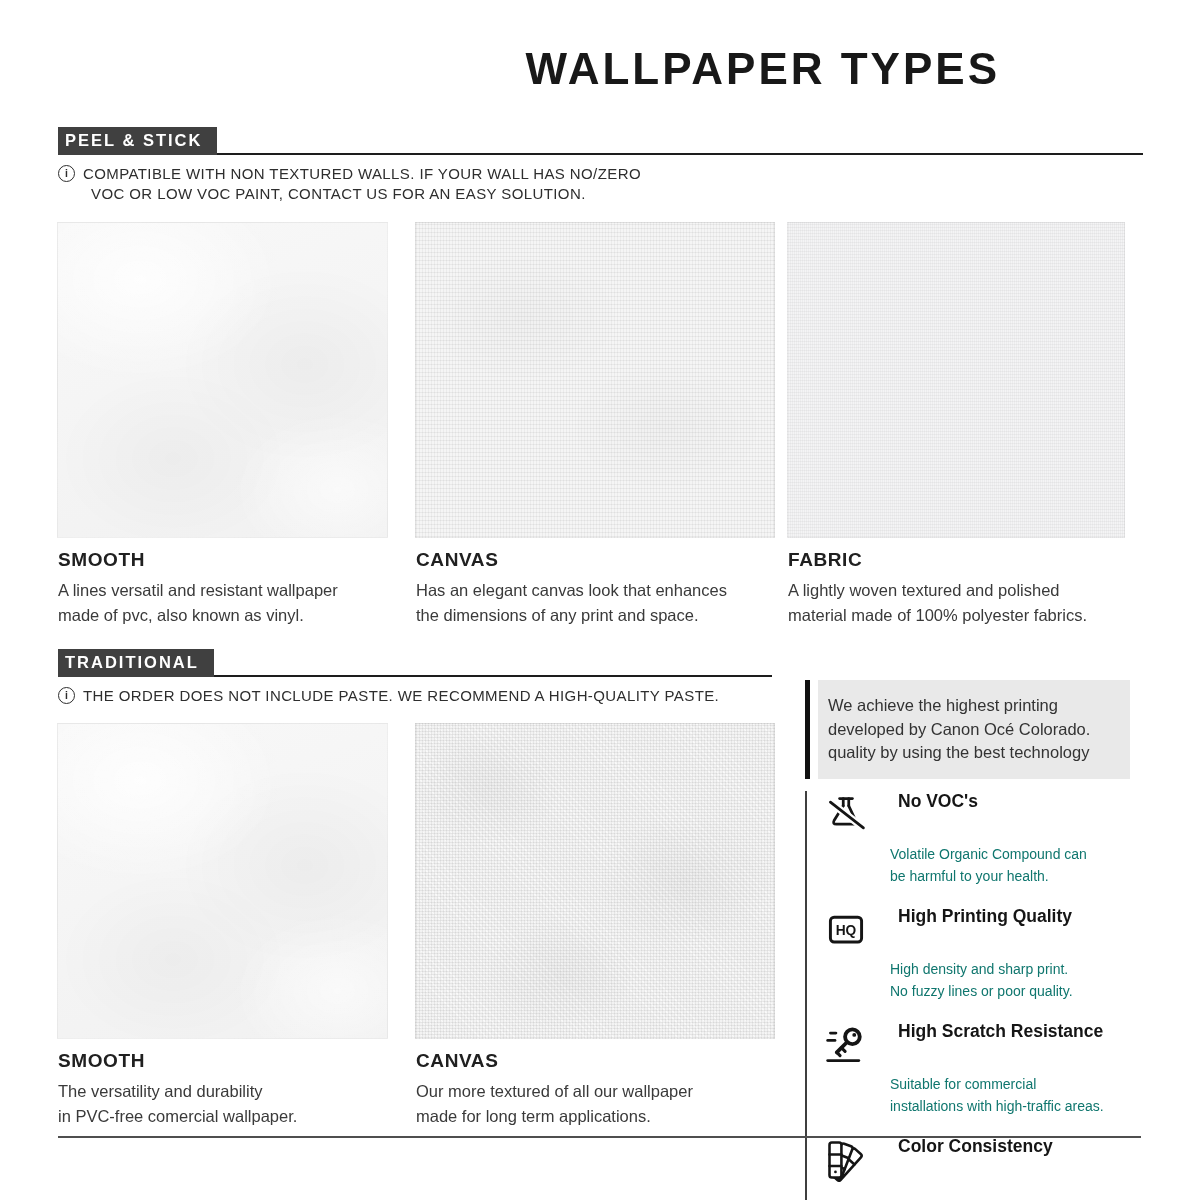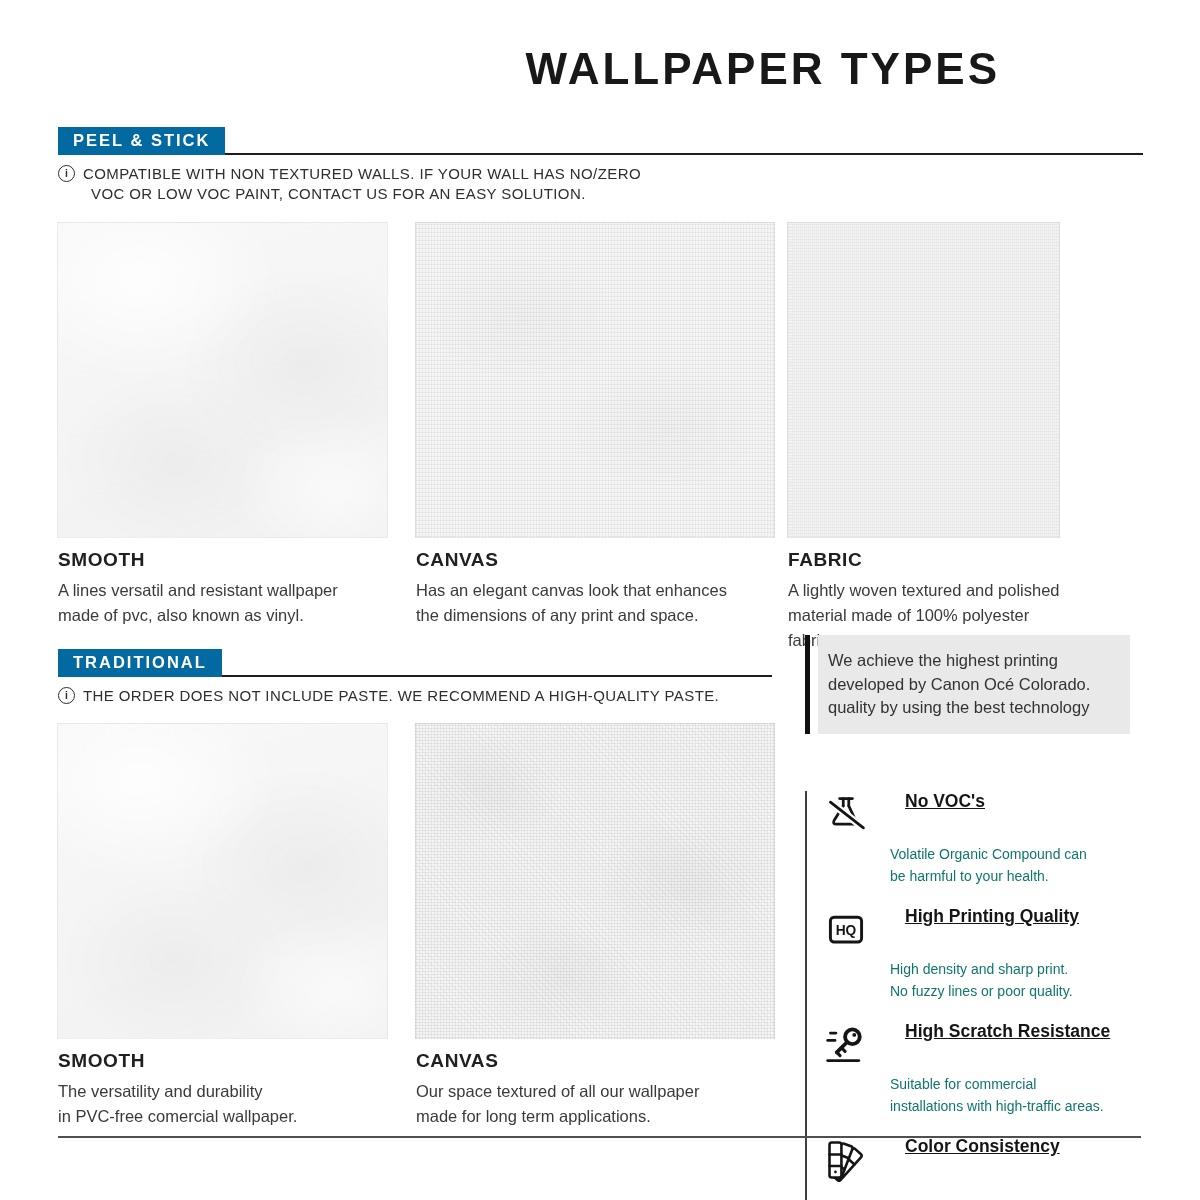--- a/index.html
+++ b/index.html
@@ -7,22 +7,22 @@
     position:relative;width:1200px;height:1200px;background:#ffffff;overflow:hidden;
     font-family:"Liberation Sans", sans-serif;color:#1a1a1a;
   }
   .page-title{
     position:absolute;left:0;top:44px;width:1000px;margin:0;text-align:right;
     font-size:44px;font-weight:600;letter-spacing:3px;color:#181818;
   }
   
   .section-head{position:absolute;display:flex;align-items:flex-end;}
   .section-head .badge{
-    background:#0369a1;color:#ffffff;font-size:16.5px;font-weight:700;letter-spacing:2px;
-    padding:4px 15px 5px 15px;white-space:nowrap;
+    background:#404040;color:#ffffff;font-size:16.5px;font-weight:700;letter-spacing:2px;
+    padding:4px 15px 5px 7px;white-space:nowrap;
   }
   .section-head .rule{flex:1;border-bottom:2px solid #1d1d1d;}
   .head-peel{left:58px;top:127px;width:1085px;}
   .head-trad{left:58px;top:649px;width:714px;}
   
   .note{position:absolute;display:flex;align-items:flex-start;}
   .note-peel{left:58px;top:164px;}
   .note-trad{left:58px;top:686px;}
   .info-icon{
     flex:0 0 auto;width:15px;height:15px;border:1.6px solid #2d2d2d;border-radius:50%;
@@ -63,35 +63,35 @@
       radial-gradient(35% 30% at 75% 50%, rgba(0,0,0,.032), transparent 70%),
       radial-gradient(30% 25% at 40% 80%, rgba(0,0,0,.028), transparent 70%),
       repeating-linear-gradient(0deg, rgba(0,0,0,.06) 0px, rgba(0,0,0,.06) 1px, transparent 1px, transparent 3px),
       repeating-linear-gradient(90deg, rgba(0,0,0,.055) 0px, rgba(0,0,0,.055) 1px, transparent 1px, transparent 3px),
       repeating-linear-gradient(45deg, rgba(255,255,255,.5) 0px, rgba(255,255,255,.5) 1px, transparent 1px, transparent 5px);
   }
   .sw-label{margin:11px 0 0 1px;font-size:19px;font-weight:700;letter-spacing:.6px;color:#202020;}
   .sw-desc{margin:7px 0 0 1px;font-size:16.5px;line-height:25px;color:#3a3a3a;}
   .card1{left:57px;top:222px;width:331px;}
   .card2{left:415px;top:222px;width:360px;}
-  .card3{left:787px;top:222px;width:273px;}
+  .card3{left:787px;top:222px;width:338px;}
   .card4{left:57px;top:723px;width:331px;}
   .card5{left:415px;top:723px;width:360px;}
   .h316{height:316px;}
   
-  .quote{position:absolute;left:805px;top:635px;width:325px;display:flex;align-items:stretch;}
+  .quote{position:absolute;left:805px;top:680px;width:325px;display:flex;align-items:stretch;}
   .quote .bar{flex:0 0 5px;background:#111111;}
   .quote .box{flex:1;background:#e9e9e9;margin-left:8px;padding:14px 12px 14px 10px;}
   .quote .box div{font-size:16.5px;line-height:23.5px;color:#333333;}
   
   .features{position:absolute;left:805px;top:791px;width:345px;border-left:2px solid #3f3f3f;padding-left:0;}
   .feature{display:flex;margin-bottom:19px;}
   .feature .f-icon{flex:0 0 46px;margin-left:17px;margin-top:2px;}
   .feature .f-text{margin-left:20px;}
-  .f-title{font-size:17.5px;font-weight:700;color:#151515;margin:0 0 5px 15px;text-decoration:underline;}
+  .f-title{font-size:17.5px;font-weight:700;color:#151515;margin:0 0 5px 8px;}
   .f-desc{font-size:14px;line-height:21.5px;color:#0f766e;margin-top:32px;}
   .bottom-rule{position:absolute;left:58px;top:1136px;width:1083px;border-top:2px solid #4f4f4f;}
   svg{display:block;}
 </style>
 </head>
 <body>
 
 <div class="page">
 
   <h1 class="page-title">WALLPAPER TYPES</h1>
@@ -158,21 +158,21 @@
     <div class="sw-desc">
       <div>The versatility and durability</div>
       <div>in PVC-free comercial wallpaper.</div>
     </div>
   </div>
 
   <div class="card card5">
     <div class="texture tex-canvas-rough h316"></div>
     <div class="sw-label">CANVAS</div>
     <div class="sw-desc">
-      <div>Our space textured of all our wallpaper</div>
+      <div>Our more textured of all our wallpaper</div>
       <div>made for long term applications.</div>
     </div>
   </div>
 
   <div class="quote">
     <div class="bar"></div>
     <div class="box">
       <div>We achieve the highest printing</div>
       <div>developed by Canon Océ Colorado.</div>
       <div>quality by using the best technology</div>

